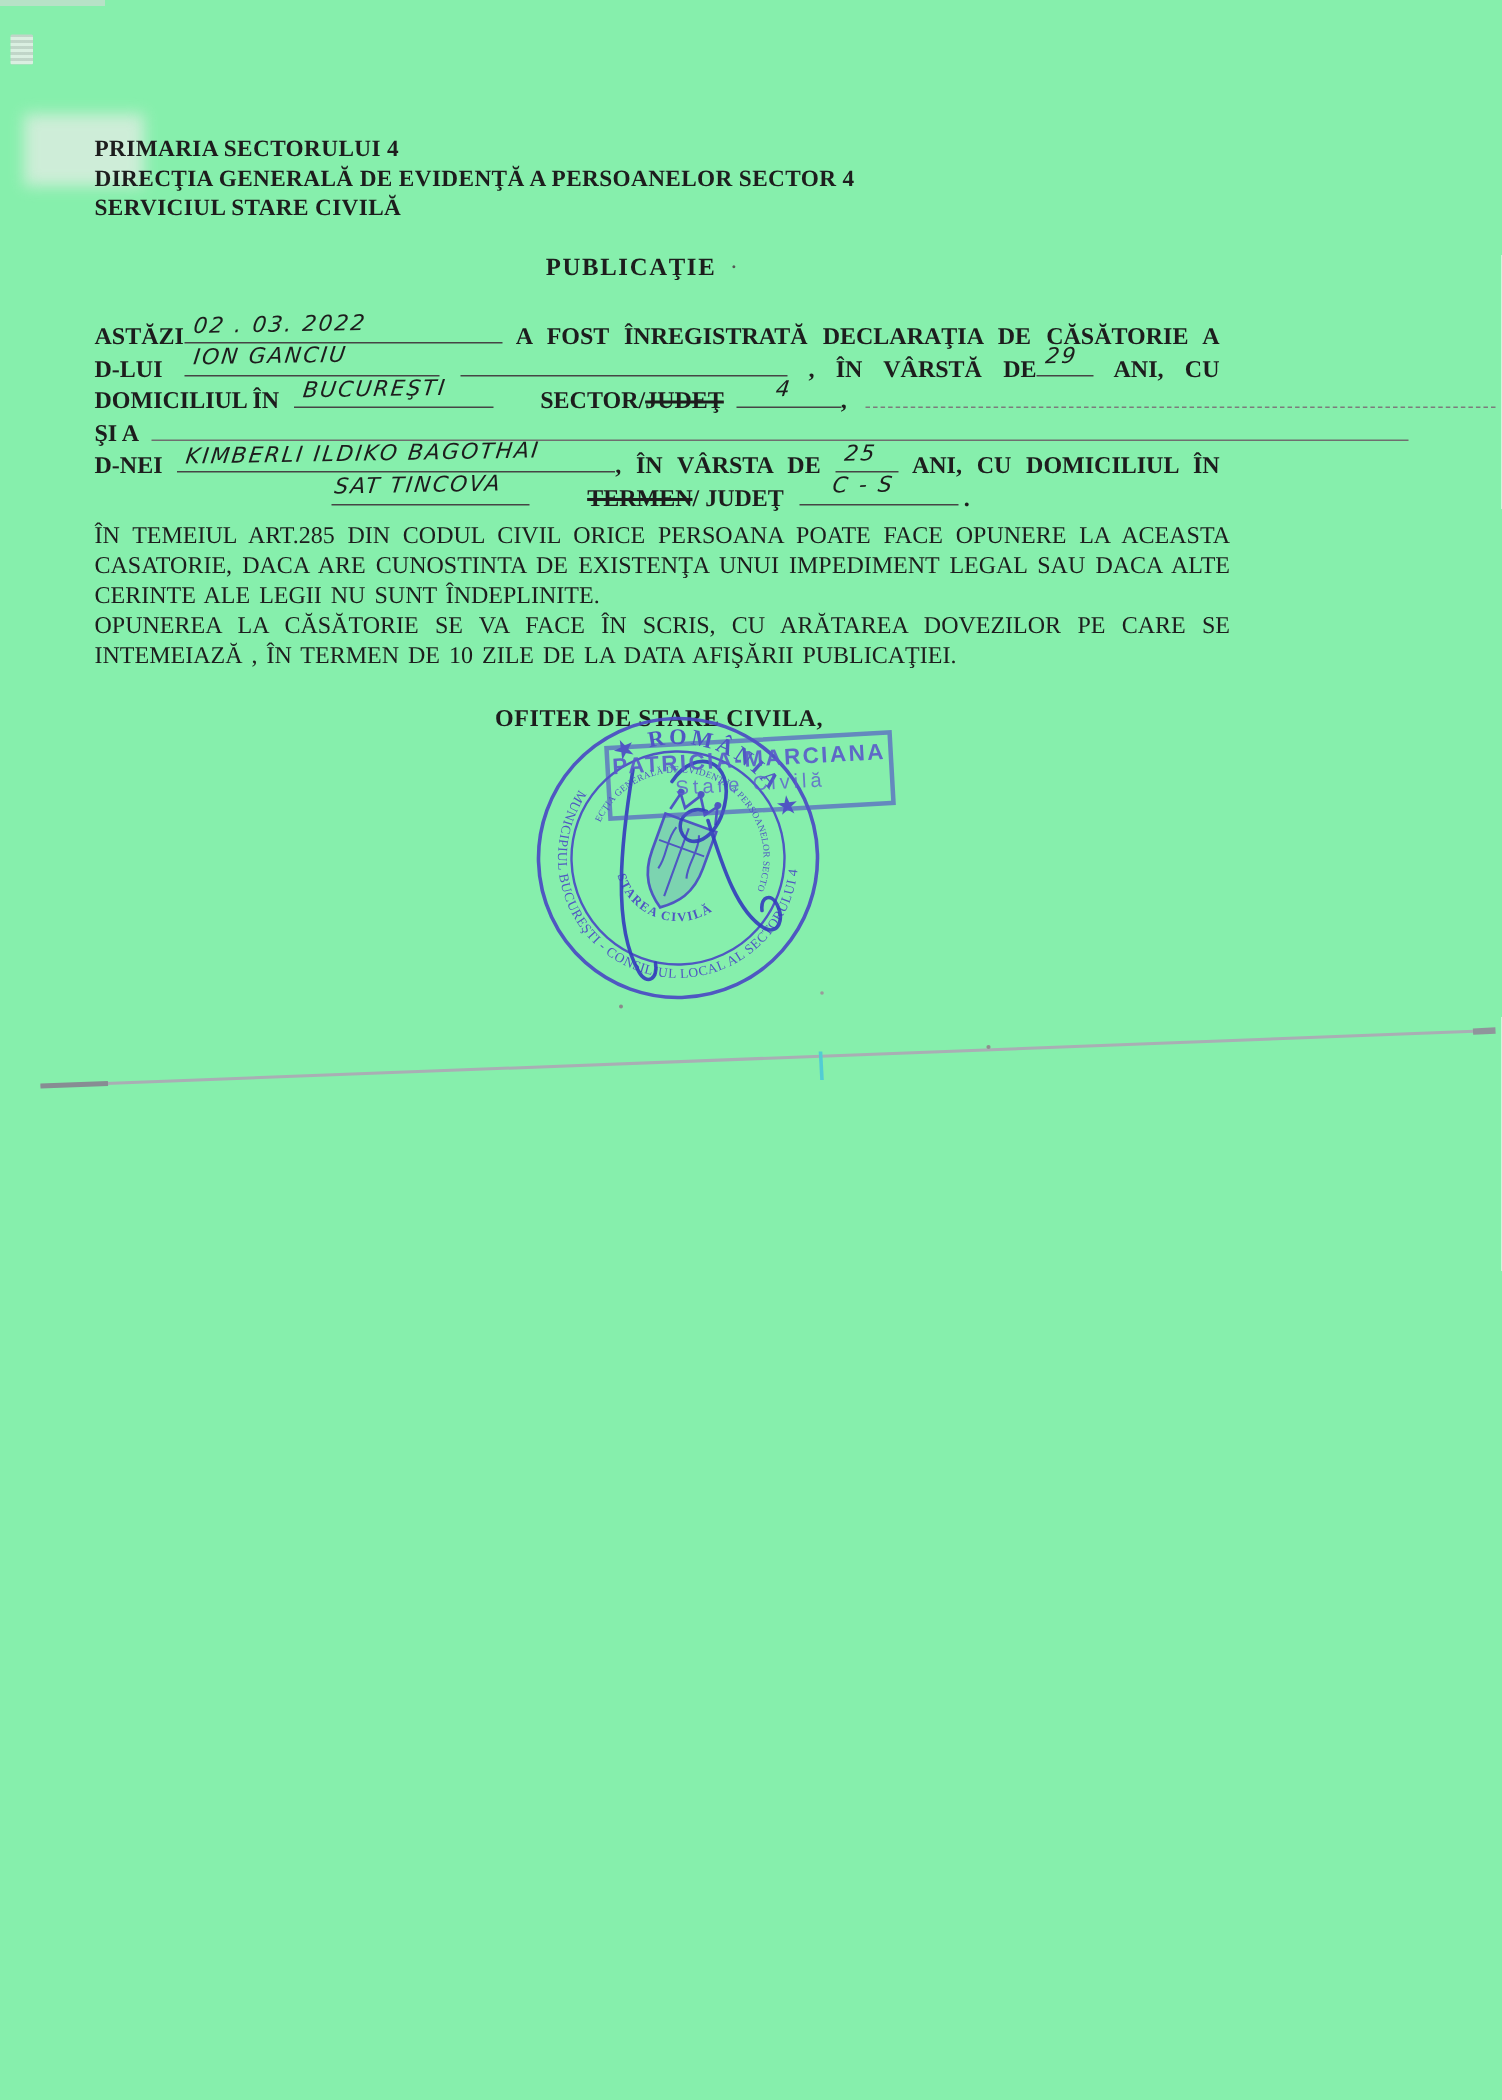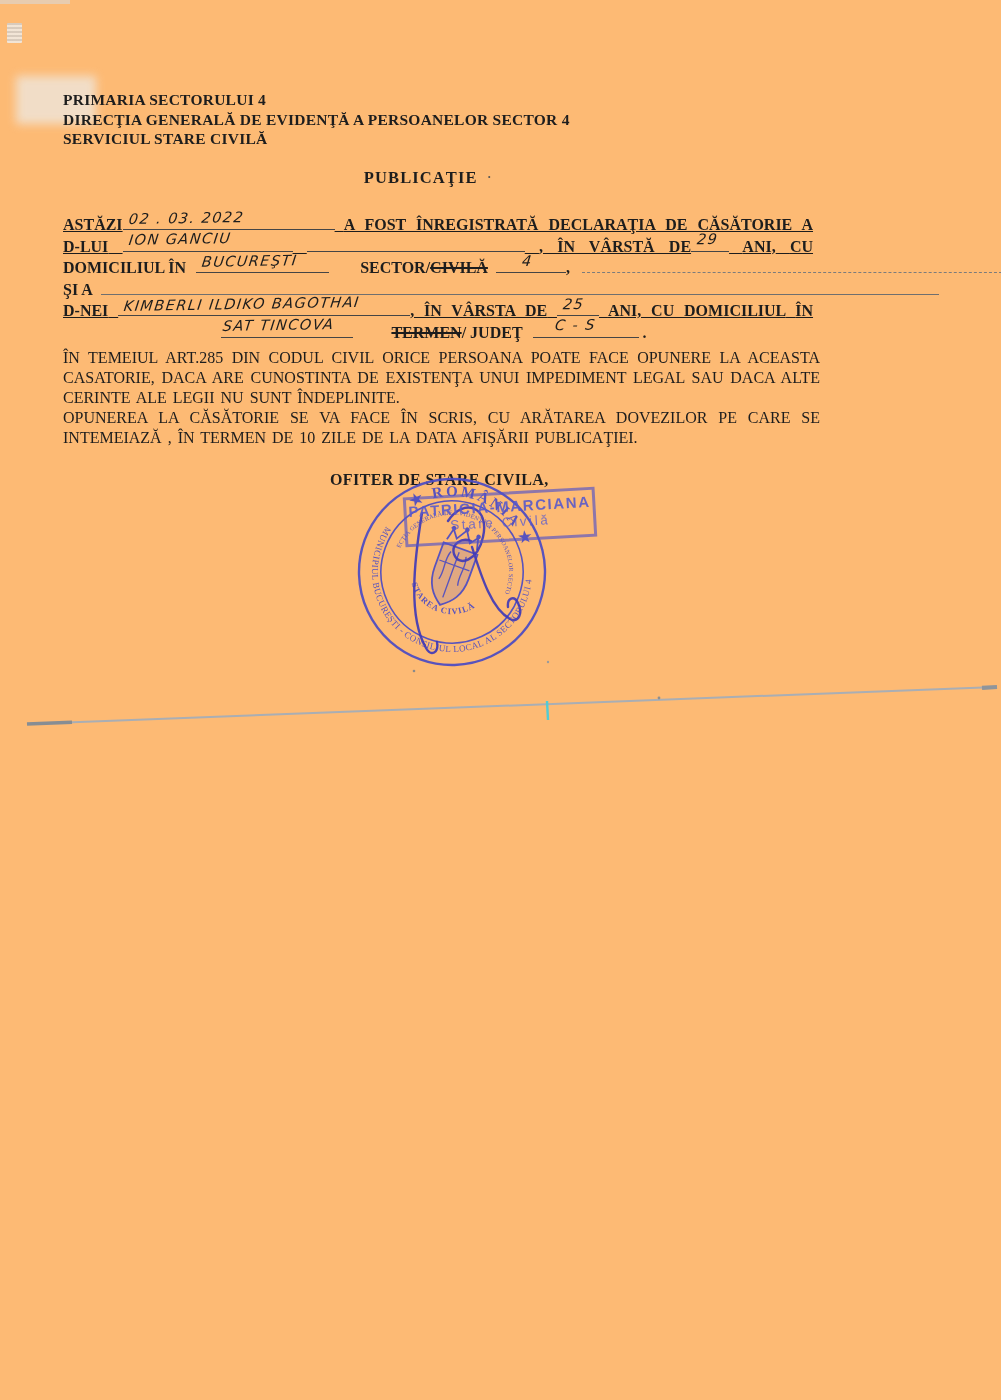--- a/index.html
+++ b/index.html
@@ -1,34 +1,34 @@
 <!DOCTYPE html>
 <html><head>
 <meta charset="utf-8">
 <style>
   html,body{margin:0;padding:0;background:#ffffff;}
   .page{
-    position:relative;width:1001px;height:1400px;background:#fdba74;
+    position:relative;width:1001px;height:1400px;background:#86efac;
     font-family:"Liberation Serif",serif;color:#1d1d1d;overflow:hidden;
   }
   
   .corner-band{position:absolute;left:0;top:0;width:70px;height:4px;background:#d9d9d9;opacity:.6;}
   .corner-mark{position:absolute;left:7px;top:23px;width:15px;height:20px;
     background:repeating-linear-gradient(180deg,#cfcfcf 0 2px,#efefee 2px 4px);opacity:.8;border-radius:1px;}
   .smudge{position:absolute;left:16px;top:76px;width:80px;height:48px;background:#ededeb;filter:blur(5px);opacity:.7;}
   .artifacts{position:absolute;left:0;top:0;width:1001px;height:1400px;pointer-events:none;}
   
   .doc-header{position:absolute;left:63px;top:90px;font-weight:700;font-size:15.5px;line-height:19.5px;letter-spacing:.25px;}
   
   .doc-title{position:absolute;left:0;top:168px;width:1001px;text-align:center;font-weight:700;
     font-size:16.5px;letter-spacing:1.1px;transform:translateX(-72px);}
   .title-dot{font-weight:400;margin-left:9px;color:#555;}
   
   .fpar{position:absolute;left:63px;top:214px;width:750px;font-weight:700;font-size:16px;line-height:21.5px;}
-  .jline{text-align:justify;text-align-last:justify;height:21.5px;text-decoration:underline;}
+  .jline{text-align:justify;text-align-last:justify;height:21.5px;}
   .nline{white-space:nowrap;height:21.5px;overflow:visible;text-align:center;}
   .bl{display:inline-block;position:relative;height:14px;border-bottom:1.4px solid #454545;vertical-align:baseline;}
   .bl .hw{position:absolute;left:6px;bottom:0;}
   .hw{font-family:"DejaVu Sans",sans-serif;font-style:italic;font-weight:500;font-size:14.5px;
       letter-spacing:1.4px;white-space:nowrap;display:inline-block;transform:skewX(-8deg) rotate(-1deg);}
   .w-date{width:212px}.w-gname{width:170px}.w-empty{width:218px}.w-age{width:38px}
   .w-city{width:133px}.w-sector{width:70px}.w-trail{width:420px;border-bottom-style:dashed;border-bottom-color:#7c7c7c;border-bottom-width:1px;}
   .w-long{width:838px;border-bottom:1px solid #6f6f6f;}
   .w-bname{width:292px}.w-age2{width:42px}.w-village{width:132px}.w-county{width:106px}
   .strike{text-decoration:line-through;text-decoration-thickness:1.6px;}
@@ -75,21 +75,21 @@
       <span class="bl w-gname"><span class="hw">ION GANCIU</span></span>
       <span class="bl w-empty"></span>
       <span>, ÎN VÂRSTĂ DE</span><span class="bl w-age"><span class="hw">29</span></span>
       <span>ANI,</span>
       <span>CU</span>
     </div>
 
     <div class="nline">
       <span>DOMICILIUL ÎN</span>
       <span class="bl w-city" style="margin-left:6px"><span class="hw">BUCUREŞTI</span></span>
-      <span style="margin-left:27px">SECTOR/</span><span class="strike">CIVILĂ</span>
+      <span style="margin-left:27px">SECTOR/</span><span class="strike">JUDEŢ</span>
       <span class="bl w-sector" style="margin-left:4px"><span class="hw" style="left:26px">4</span></span><span>,</span>
       <span class="bl w-trail" style="margin-left:8px"></span>
     </div>
 
     <div class="nline">
       <span>ŞI A</span>
       <span class="bl w-long" style="margin-left:5px"></span>
     </div>
 
     <div class="jline">

